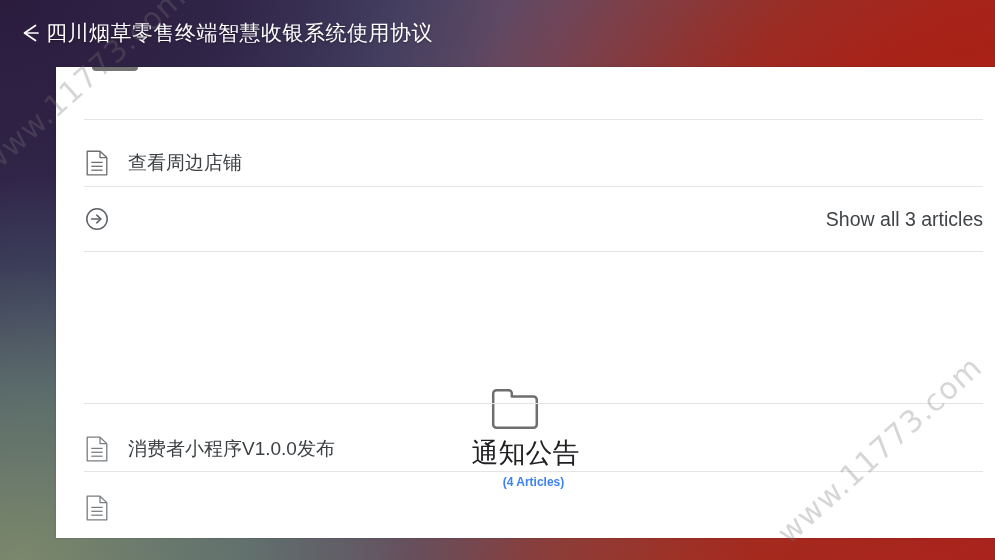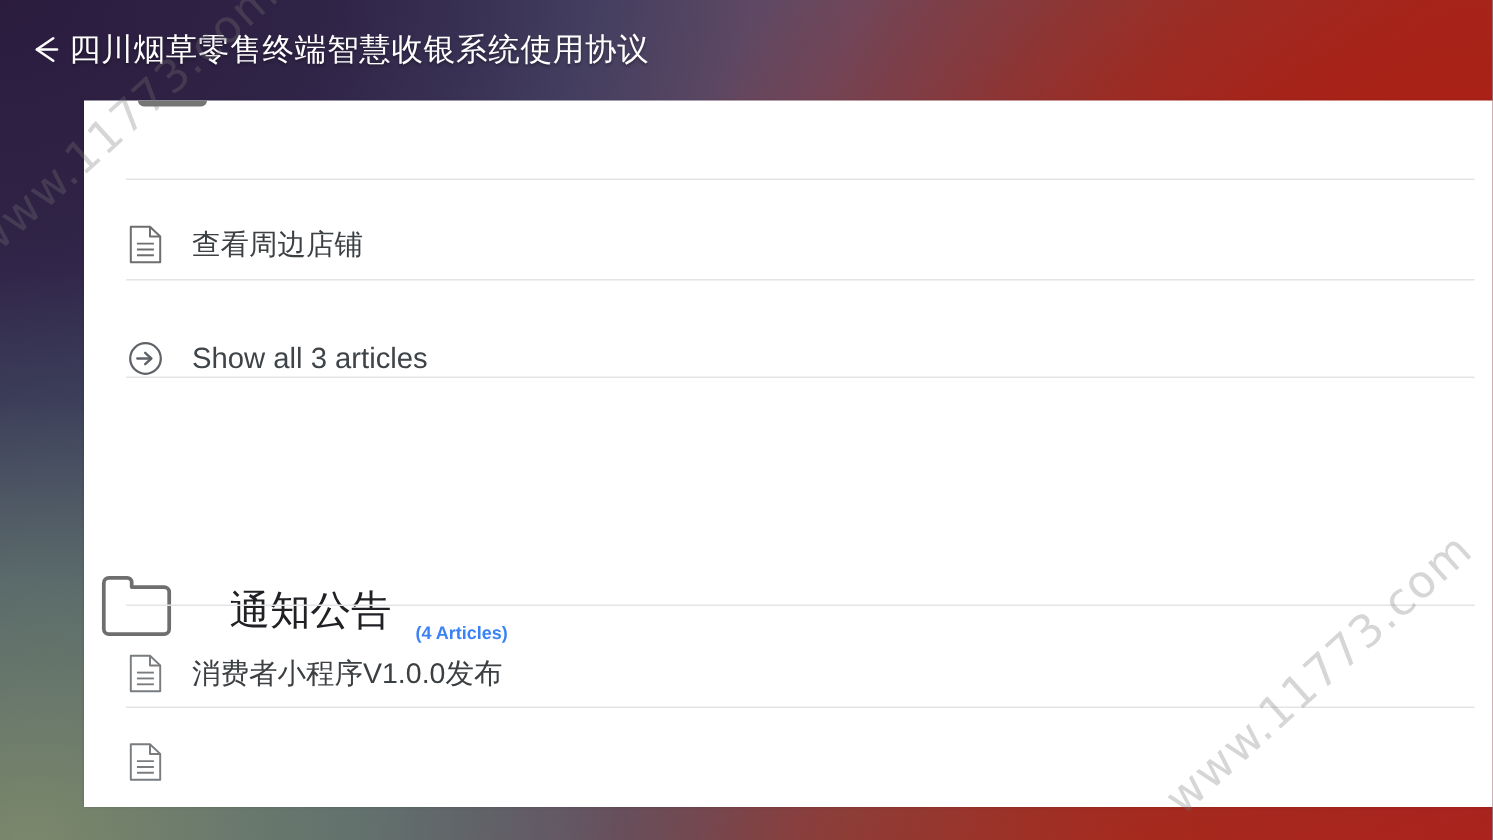--- a/index.html
+++ b/index.html
@@ -122,26 +122,27 @@
     white-space: nowrap;
   }
   .row-label.latin {
     font-size: 19.5px;
     color: #3f4448;
   }
 
   
   #folder-header {
     position: absolute;
-    left: 11px;
+    left: 28px;
     top: 316px;
     width: 899px;
     display: flex;
-    align-items: flex-end;
+    align-items: center;
     cursor: pointer;
+    flex-direction: column;
   }
   #folder-header .folder-icon {
     width: 52px;
     flex: 0 0 52px;
     display: flex;
     align-items: center;
     justify-content: flex-start;
     margin-right: 34px;
   }
   #folder-title {
@@ -216,21 +217,21 @@
           <line x1="5.3" y1="12.4" x2="16.6" y2="12.4" stroke="#6e6e6e" stroke-width="1.3"></line>
           <line x1="5.3" y1="16.3" x2="16.6" y2="16.3" stroke="#6e6e6e" stroke-width="1.3"></line>
           <line x1="5.3" y1="20.2" x2="16.6" y2="20.2" stroke="#6e6e6e" stroke-width="1.3"></line>
         </svg>
       </span>
       <span class="row-label">查看周边店铺</span>
     </div>
 
     <div class="divider" style="top:119px;"></div>
 
-    <div class="list-row" style="top:148px; height:48px;">
+    <div class="list-row" style="top:128px; height:48px;justify-content:space-between;">
       <span class="row-icon">
         <svg width="24" height="24" viewBox="0 0 24 24" aria-hidden="true">
           <circle cx="12" cy="12" r="10.2" fill="none" stroke="#5f6368" stroke-width="1.5"></circle>
           <line x1="6.6" y1="12" x2="15.4" y2="12" stroke="#5f6368" stroke-width="1.6" stroke-linecap="round"></line>
           <path d="M11.8 8.2 L15.9 12 L11.8 15.8" fill="none" stroke="#5f6368" stroke-width="1.6" stroke-linecap="round" stroke-linejoin="round"></path>
         </svg>
       </span>
       <span class="row-label latin">Show all 3 articles</span>
     </div>
 

